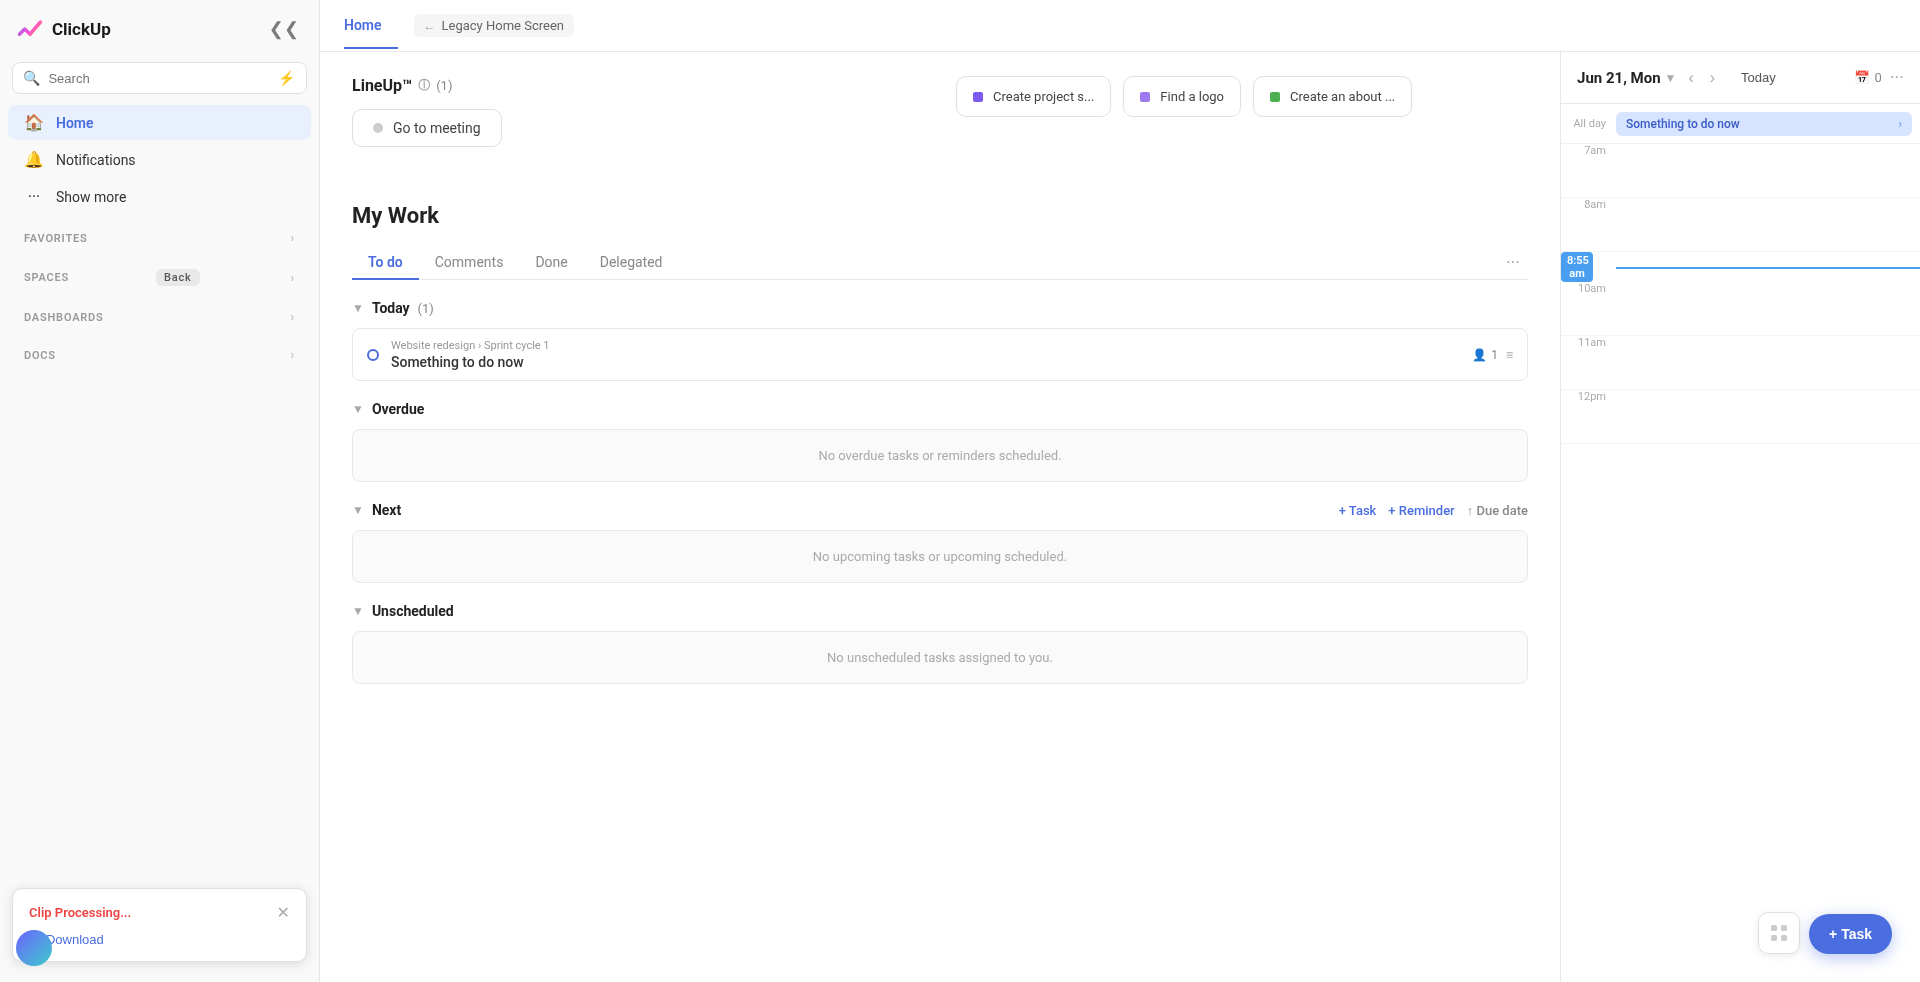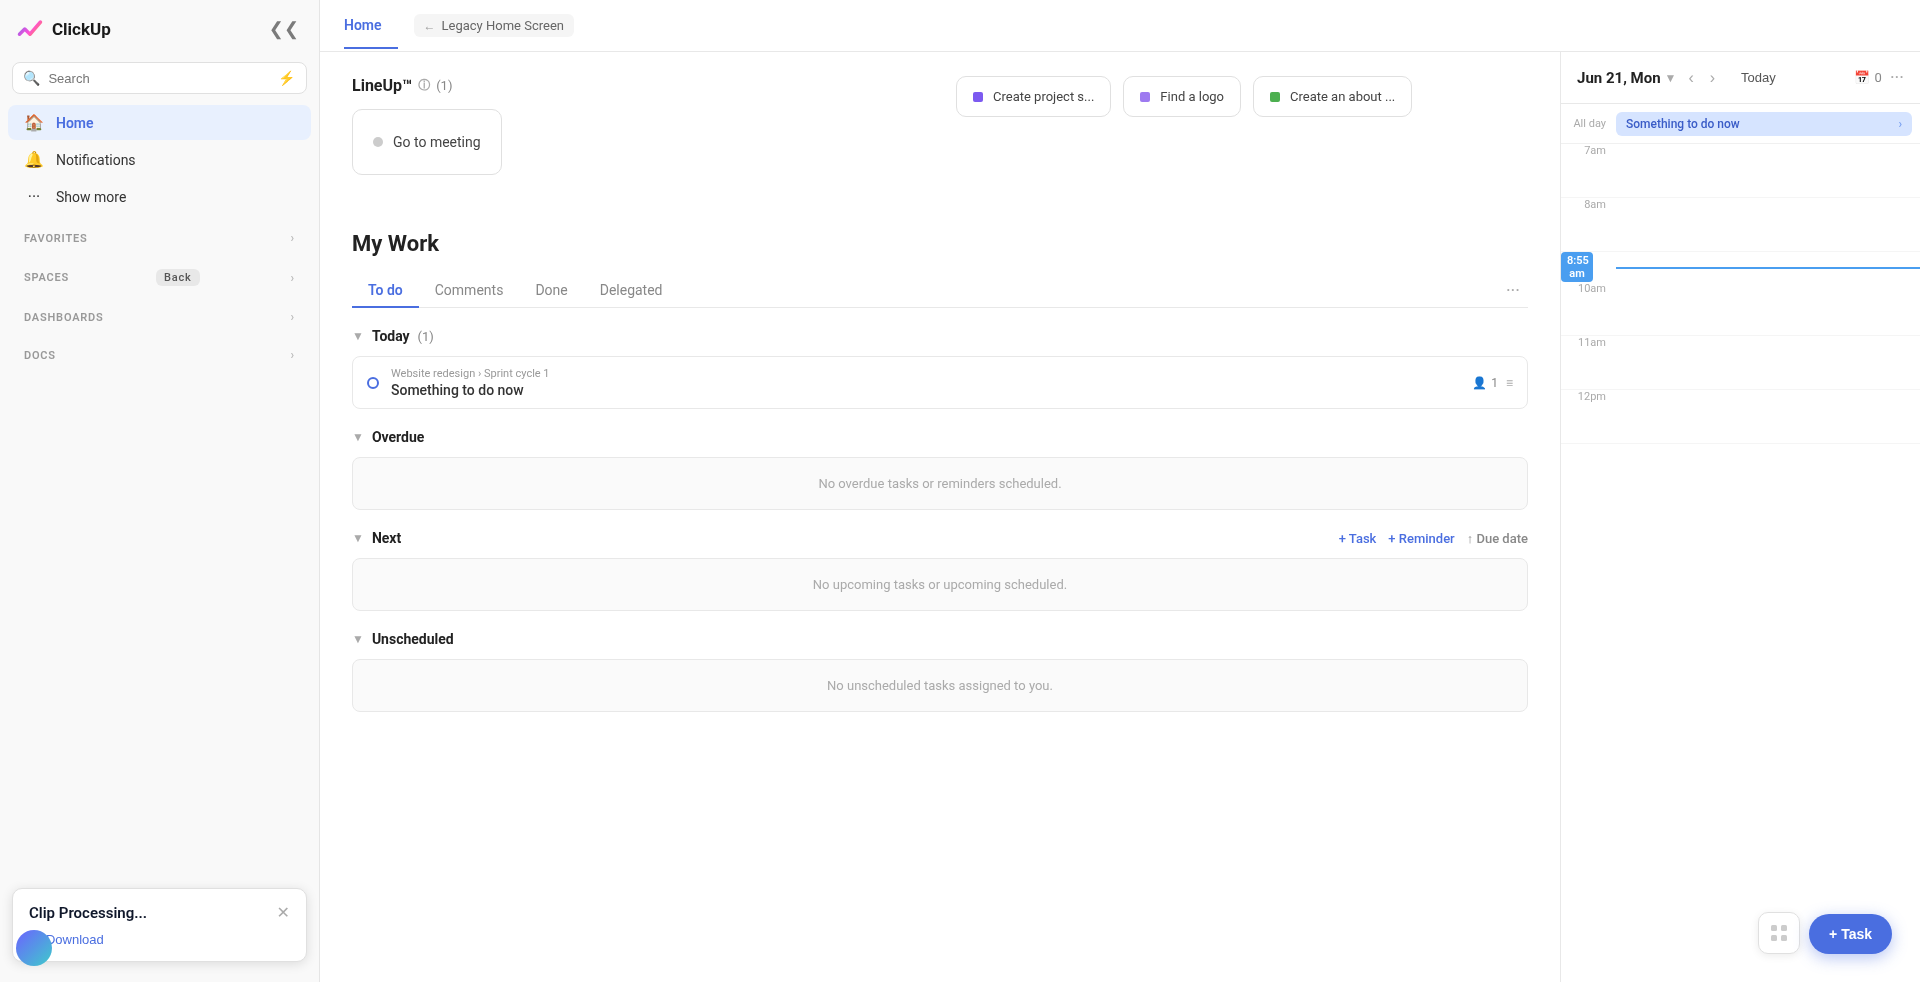--- a/index.html
+++ b/index.html
@@ -118,21 +118,21 @@
       border-radius: 10px;
       padding: 14px 16px;
       box-shadow: 0 2px 12px rgba(0,0,0,0.12);
     }
     .clip-toast-header {
       display: flex;
       justify-content: space-between;
       align-items: center;
       margin-bottom: 10px;
     }
-    .clip-toast-title { font-size: 15px; font-weight: 600; color: #0f172a; }
+    .clip-toast-title { font-size: 13px; font-weight: 600; color: #ef4444; }
     .close-x { cursor: pointer; color: #aaa; font-size: 16px; background: none; border: none; }
     .download-btn {
       display: flex;
       align-items: center;
       gap: 6px;
       font-size: 13px;
       color: #4a6ee0;
       cursor: pointer;
       background: none;
       border: none;
@@ -216,21 +216,21 @@
       font-size: 13px;
       color: #888;
       font-weight: 400;
     }
     .info-dot { color: #aaa; font-size: 12px; cursor: pointer; }
 
     .lineup-card {
       display: inline-flex;
       align-items: center;
       gap: 10px;
-      padding: 24px 20px;
+      padding: 10px 20px;
       background: #fff;
       border: 1px solid #e0e0e0;
       border-radius: 10px;
       cursor: pointer;
       font-size: 14px;
       color: #444;
     }
     .lineup-dot { width: 10px; height: 10px; border-radius: 50%; background: #ccc; }
 
     

